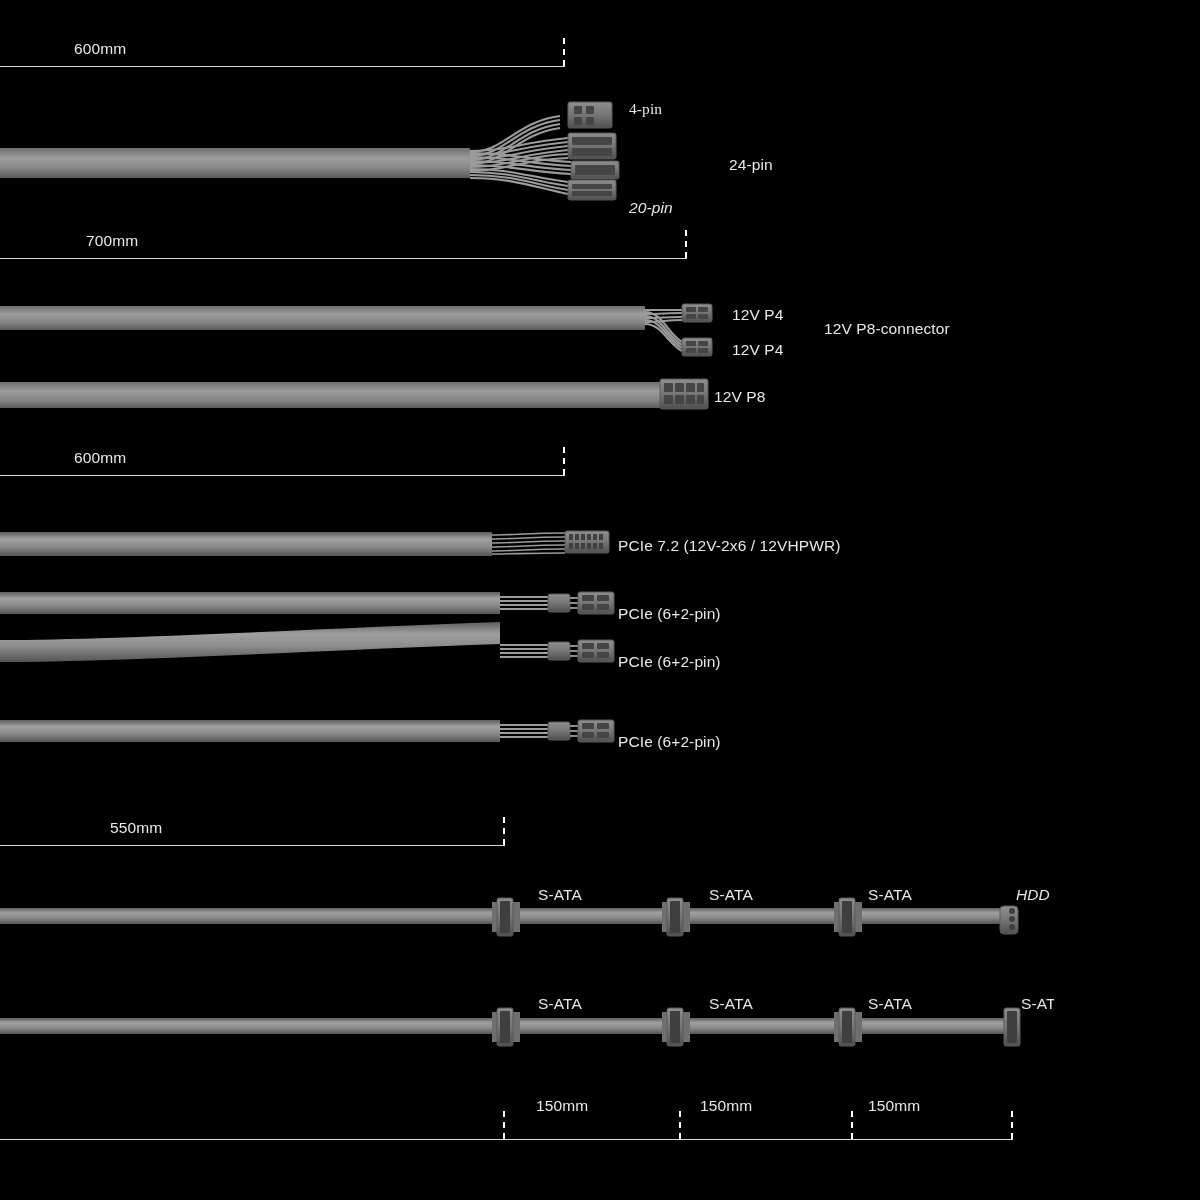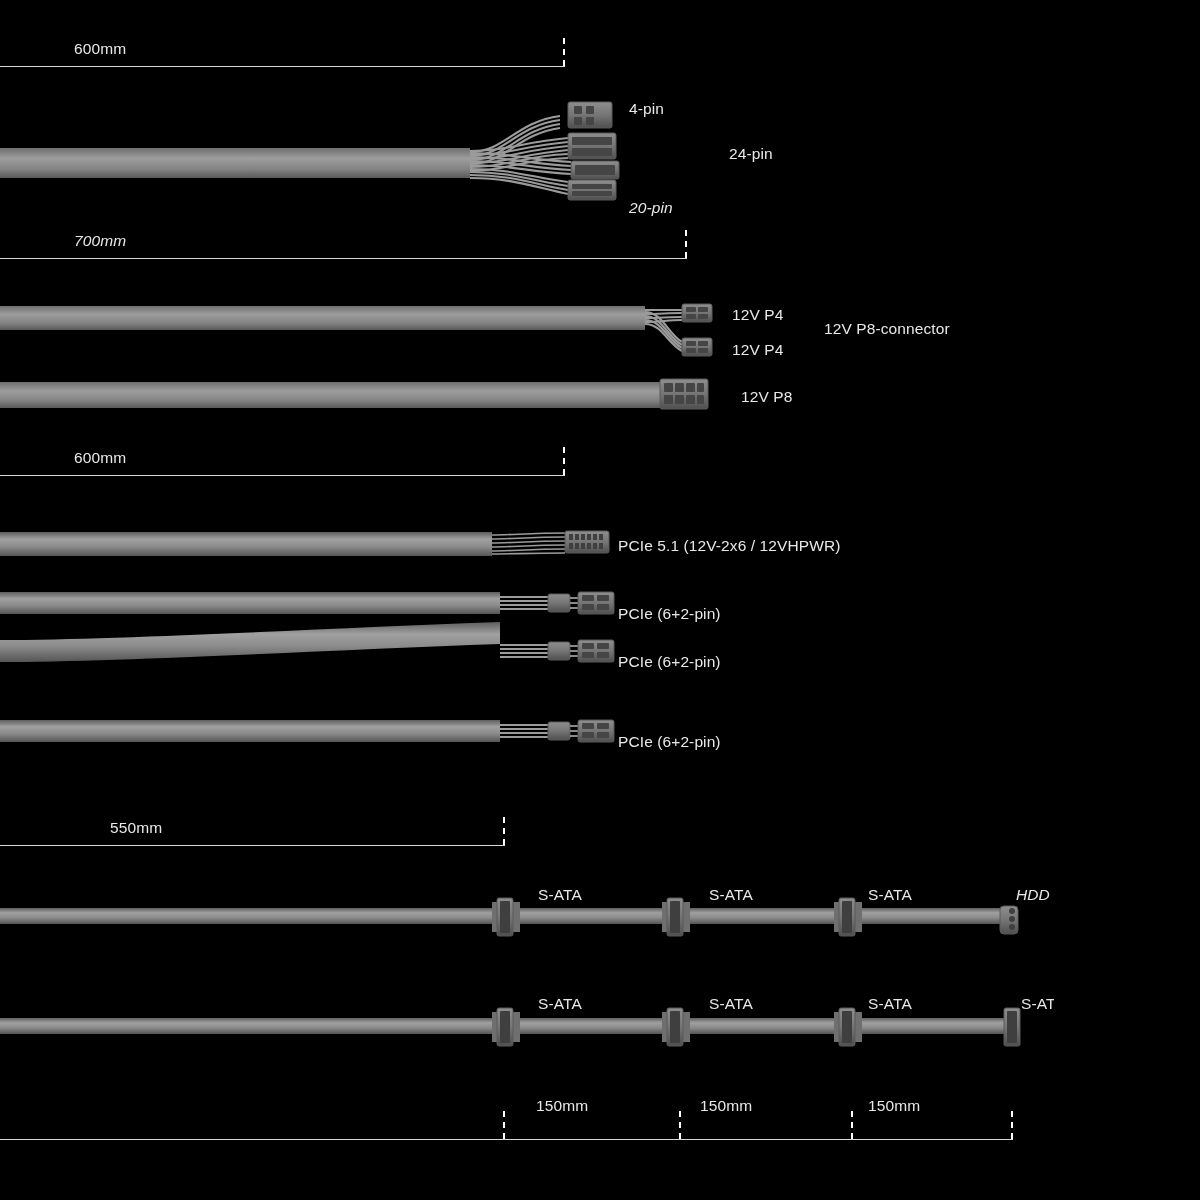--- a/index.html
+++ b/index.html
@@ -316,35 +316,35 @@
   <div class="dim-line" style="left:0px;   top:845px;  width:505px;"></div>
   <div class="dim-tick dashed" style="left:503px; top:817px; height:28px;"></div>
 
   <div class="dim-line" style="left:0px; top:1139px; width:1013px;"></div>
   <div class="dim-tick dashed" style="left:503px;  top:1111px; height:28px;"></div>
   <div class="dim-tick dashed" style="left:679px;  top:1111px; height:28px;"></div>
   <div class="dim-tick dashed" style="left:851px;  top:1111px; height:28px;"></div>
   <div class="dim-tick dashed" style="left:1011px; top:1111px; height:28px;"></div>
 
   <div class="lbl" style="left:74px;  top:40px;">600mm</div>
-  <div class="lbl" style="left:74px;  top:232px;font-style:italic;">700mm</div>
+  <div class="lbl" style="left:86px;  top:232px;">700mm</div>
   <div class="lbl" style="left:74px;  top:449px;">600mm</div>
   <div class="lbl" style="left:74px;  top:819px;margin-left:36px;">550mm</div>
   <div class="lbl" style="left:536px; top:1097px;">150mm</div>
   <div class="lbl" style="left:700px; top:1097px;">150mm</div>
   <div class="lbl" style="left:868px; top:1097px;">150mm</div>
 
-  <div class="lbl" style="left:629px;  top:100px;">4-pin</div>
-  <div class="lbl" style="left:729px;  top:145px;">24-pin</div>
+  <div class="lbl" style="left:629px;  top:100px;font-family:Liberation Serif, serif;">4-pin</div>
+  <div class="lbl" style="left:729px;  top:156px;">24-pin</div>
   <div class="lbl" style="left:629px;  top:199px;font-style:italic;">20-pin</div>
   <div class="lbl" style="left:732px;  top:306px;">12V P4</div>
   <div class="lbl" style="left:824px; top:320px;">12V P8-connector</div>
   <div class="lbl" style="left:732px;  top:341px;">12V P4</div>
-  <div class="lbl" style="left:741px;  top:388px;">12V P8</div>
-  <div class="lbl" style="left:618px;  top:537px;">PCIe 5.1 (12V-2x6 / 12VHPWR)</div>
+  <div class="lbl" style="left:714px;  top:388px;">12V P8</div>
+  <div class="lbl" style="left:618px;  top:537px;">PCIe 7.2 (12V-2x6 / 12VHPWR)</div>
   <div class="lbl" style="left:618px;  top:605px;">PCIe (6+2-pin)</div>
   <div class="lbl" style="left:618px;  top:653px;">PCIe (6+2-pin)</div>
   <div class="lbl" style="left:618px; top:733px;">PCIe (6+2-pin)</div>
   <div class="lbl" style="left:538px;  top:886px;">S-ATA</div>
   <div class="lbl" style="left:709px;  top:886px;">S-ATA</div>
   <div class="lbl" style="left:868px;  top:886px;">S-ATA</div>
   <div class="lbl" style="left:1016px; top:886px;font-style:italic;">HDD</div>
   <div class="lbl" style="left:538px;  top:995px;">S-ATA</div>
   <div class="lbl" style="left:709px;  top:995px;">S-ATA</div>
   <div class="lbl" style="left:868px;  top:995px;">S-ATA</div>

